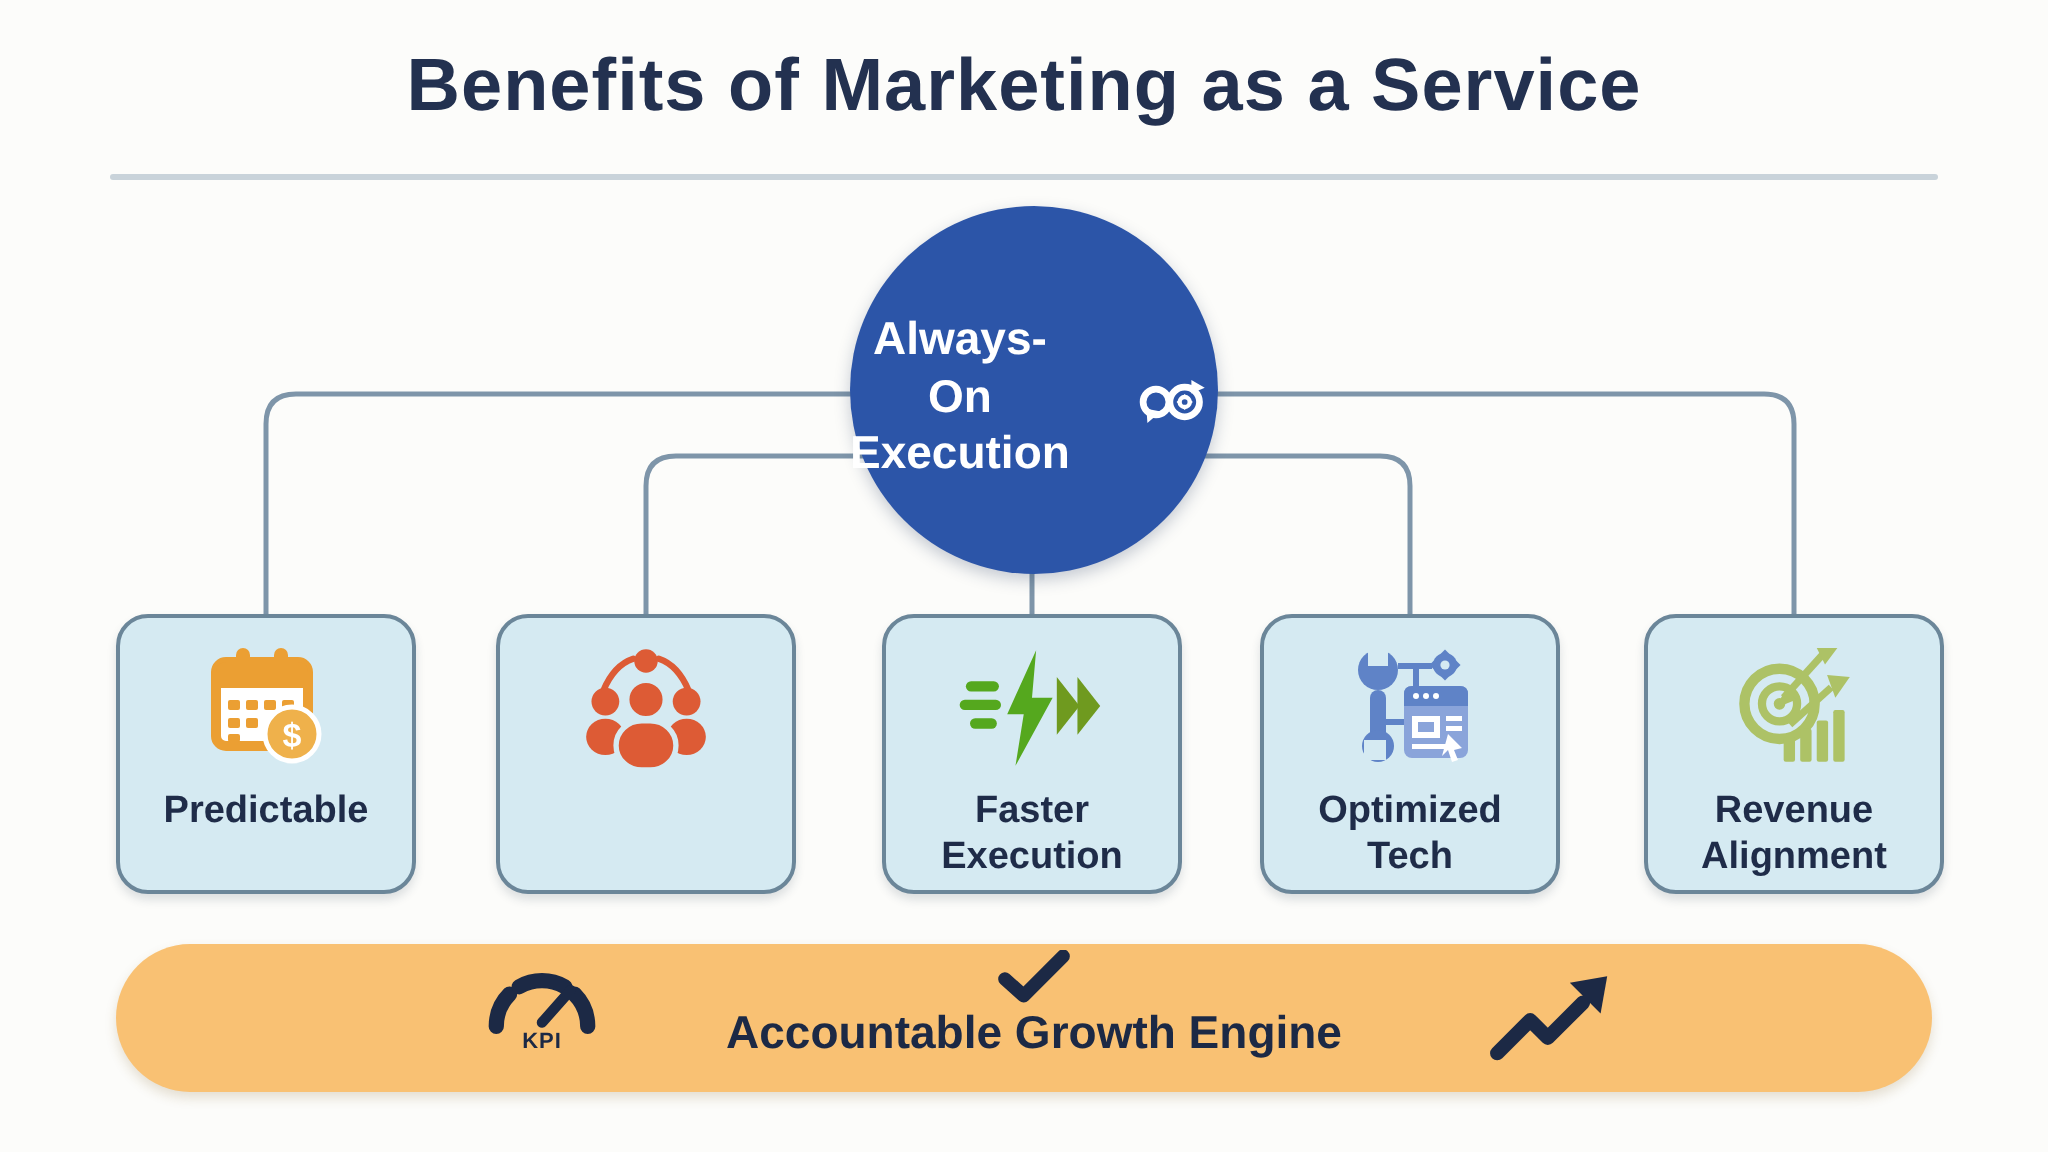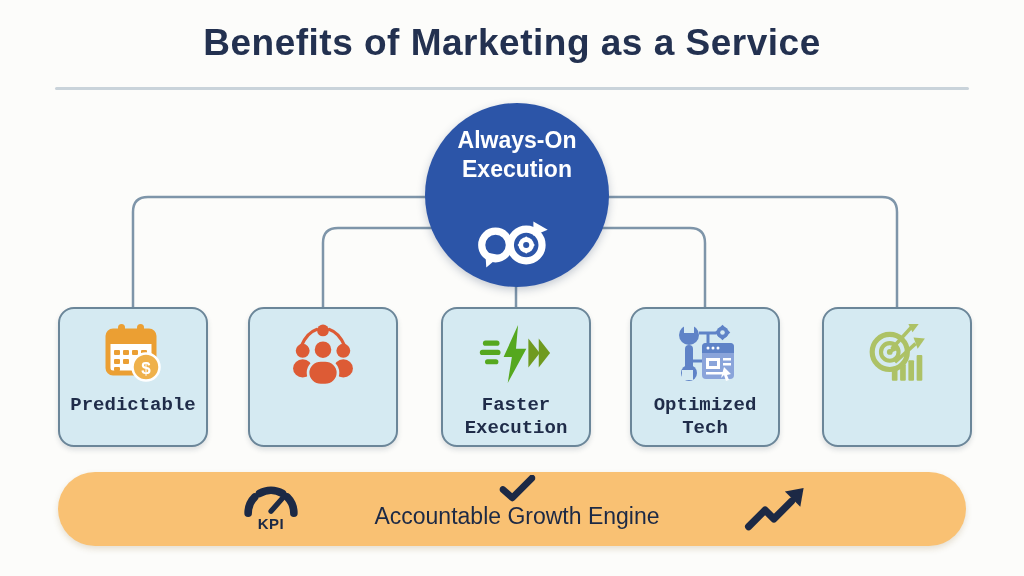--- a/index.html
+++ b/index.html
@@ -19,58 +19,58 @@
     position:absolute;top:87px;left:55px;width:914px;height:3px;
     background:var(--divider,#ccd6dd);border-radius:2px;
   }
   
   .connectors{position:absolute;left:0;top:0;z-index:1;}
   .connectors path{stroke:var(--connector,#7e95a9);stroke-width:2.5;fill:none;}
   
   .hub{
     position:absolute;left:425px;top:103px;width:184px;height:184px;
     border-radius:50%;background:var(--hub-fill,#2c55a8);z-index:2;
-    display:flex;flex-direction:column;align-items:center;justify-content:center;
+    display:flex;align-items:center;justify-content:center;
     padding-top:6px;box-sizing:border-box;
     box-shadow:0 3px 8px rgba(30,50,90,.25);
     gap:32px;
   }
   .hub-label{color:var(--hub-text,#fff);font-weight:bold;font-size:23px;line-height:1.25;text-align:center;}
   .hub-label span{display:block;}
   .hub-icon{margin-top:5px;}
   
   .box{
     position:absolute;top:307px;width:150px;height:140px;box-sizing:border-box;
     background:var(--box-fill,#d5eaf2);
     border:2px solid var(--box-border,#6b8699);border-radius:16px;z-index:2;
     display:flex;flex-direction:column;align-items:center;justify-content:flex-start;
     padding-top:14px;box-shadow:0 3px 5px rgba(40,60,80,.15);
   }
   .bicon{height:62px;flex:0 0 auto;}
   .blabel{
     margin-top:9px;text-align:center;font-weight:bold;font-size:19px;
-    line-height:1.22;color:var(--box-text,#1f2c49);font-family:Liberation Mono, monospace;
+    line-height:1.22;color:var(--box-text,#1f2c49);
   }
   .blabel span{display:block;}
   
   .banner{
     position:absolute;left:58px;top:472px;width:908px;height:74px;
     background:var(--banner-fill,#f9c173);border-radius:37px;z-index:2;
     box-shadow:0 3px 6px rgba(120,90,30,.18);
   }
   .kpi-group{
     position:absolute;left:213px;top:5px;transform:translateX(-50%);
     display:flex;flex-direction:column;align-items:center;
   }
-  .kpi-text{font-weight:bold;font-size:15px;color:var(--banner-text,#1c2945);margin-top:-2px;letter-spacing:.5px;}
+  .kpi-text{font-weight:bold;font-size:11px;color:var(--banner-text,#1c2945);margin-top:-2px;letter-spacing:.5px;}
   .center-group{
     position:absolute;left:459px;top:3px;transform:translateX(-50%);
     display:flex;flex-direction:column;align-items:center;
   }
-  .banner-label{font-weight:normal;font-size:23px;color:var(--banner-text,#1c2945);margin-top:1px;white-space:nowrap;}
+  .banner-label{font-weight:bold;font-size:23px;color:var(--banner-text,#1c2945);margin-top:1px;white-space:nowrap;}
   .arrow-icon{position:absolute;left:686px;top:15px;}
 </style>
 </head>
 <body>
 
 <div id="canvas">
 
   <h1 class="title">Benefits of Marketing as a Service</h1>
   <div class="divider"></div>
 
@@ -197,20 +197,24 @@
         <polygon points="23,30 33,26 28,21"></polygon>
         <polygon points="43,1 53,1 47,9"></polygon>
         <rect x="27" y="44" width="5.5" height="12" rx="1"></rect>
         <rect x="35" y="40" width="5.5" height="16" rx="1"></rect>
         <rect x="43" y="36" width="5.5" height="20" rx="1"></rect>
         <rect x="51" y="31" width="5.5" height="25" rx="1"></rect>
         <path d="M30,38 L50,20" fill="none" style="stroke:var(--icon-olive)" stroke-width="3.5"></path>
         <polygon points="48,14 59,15 52,25"></polygon>
       </g>
     </svg>
+    <div class="blabel">
+      <span>Revenue</span>
+      <span>Alignment</span>
+    </div>
   </div>
 
   <div class="banner">
     <div class="kpi-group">
       <svg width="60" height="40" viewBox="0 0 60 42">
         <g fill="none" style="stroke:var(--banner-text)" stroke-width="8" stroke-linecap="round">
           <path d="M6,38 A24,24 0 0 1 13,21"></path>
           <path d="M18,17.2 A24,24 0 0 1 42,17.2"></path>
           <path d="M47,21 A24,24 0 0 1 54,38"></path>
         </g>

